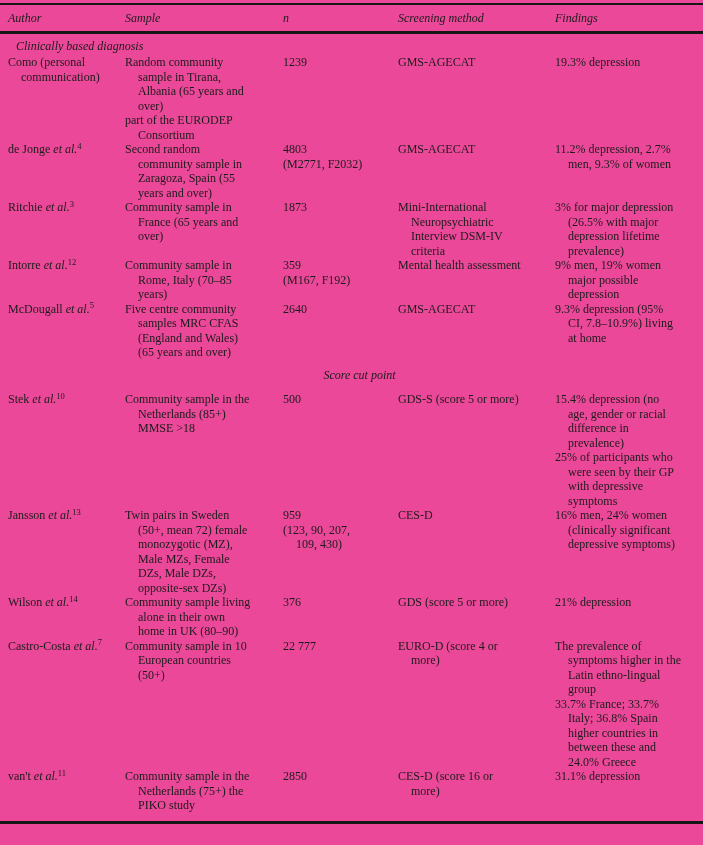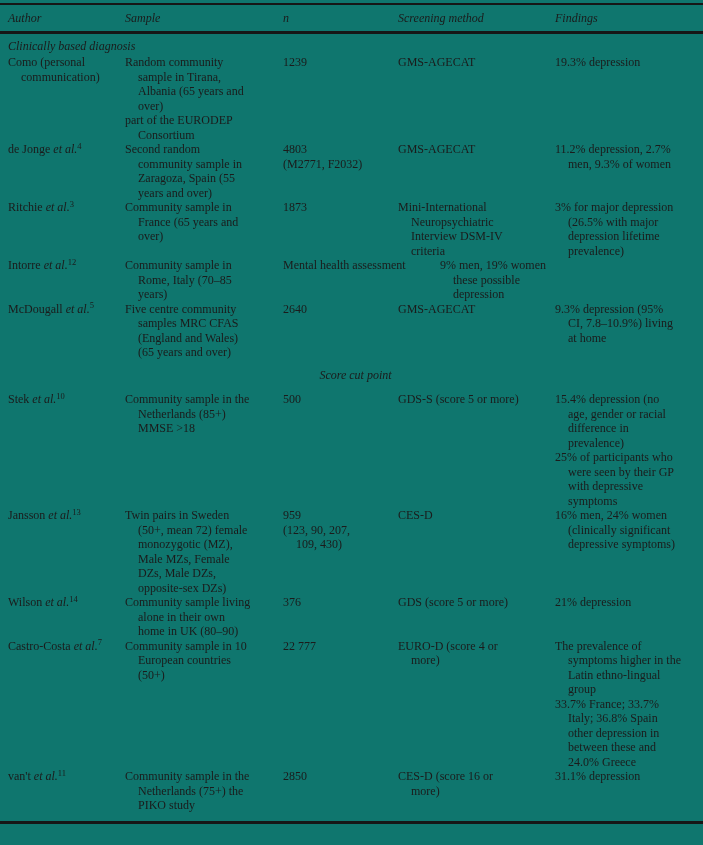--- a/index.html
+++ b/index.html
@@ -1,21 +1,21 @@
 <!DOCTYPE html>
 <html><head>
 <meta charset="utf-8">
 <style>
   html, body { margin: 0; padding: 0; }
   body { background: #fdfdfd; }
   .page {
     position: relative;
     width: 703px;
     height: 845px;
-    background: #0f766e;
+    background: #ec4899;
     color: #1b1b1b;
     font-family: "Liberation Serif", "DejaVu Serif", serif;
     font-size: 12px;
     line-height: 14.5px;
     overflow: hidden;
   }
   .rule { background: #161616; width: 703px; }
   .rule-top { height: 2px; margin-top: 3px; }
   .rule-head { height: 3px; }
   .rule-bottom { height: 3px; margin-top: 8px; }
@@ -23,21 +23,21 @@
   .row { display: flex; align-items: flex-start; }
   .cell { flex: none; }
   .col-author    { width: 117px; padding-left: 8px; }
   .col-sample    { width: 158px; }
   .col-n         { width: 115px; }
   .col-screening { width: 157px; }
   .col-findings  { width: 140px; }
 
   .header-row { padding: 6px 0 5px 0; font-style: italic; }
 
-  .section-title { font-style: italic; padding-left: 8px; }
+  .section-title { font-style: italic; padding-left: 16px; }
   .section-title.s0 { margin: 5px 0 2px 0; }
   .section-title.s1 { margin: 8px 0 10px 0; text-align: center; }
 
   .line { white-space: nowrap; }
   .line.ind { padding-left: 13px; }
   .line i { font-style: italic; }
   .line sup {
     font-size: 8.5px;
     line-height: 0;
     vertical-align: baseline;
@@ -136,26 +136,30 @@
       </div>
       <div class="row">
         <div class="cell col-author">
           <div class="line">Intorre <i>et al.</i><sup>12</sup></div>
         </div>
         <div class="cell col-sample">
           <div class="line">Community sample in</div>
           <div class="line ind">Rome, Italy (70–85</div>
           <div class="line ind">years)</div>
         </div>
+        <div class="cell col-n">
+          <div class="line">359</div>
+          <div class="line">(M167, F192)</div>
+        </div>
         <div class="cell col-screening">
           <div class="line">Mental health assessment</div>
         </div>
         <div class="cell col-findings">
           <div class="line">9% men, 19% women</div>
-          <div class="line ind">these possible</div>
+          <div class="line ind">major possible</div>
           <div class="line ind">depression</div>
         </div>
       </div>
       <div class="row">
         <div class="cell col-author">
           <div class="line">McDougall <i>et al.</i><sup>5</sup></div>
         </div>
         <div class="cell col-sample">
           <div class="line">Five centre community</div>
           <div class="line ind">samples MRC CFAS</div>
@@ -262,21 +266,21 @@
           <div class="line">EURO-D (score 4 or</div>
           <div class="line ind">more)</div>
         </div>
         <div class="cell col-findings">
           <div class="line">The prevalence of</div>
           <div class="line ind">symptoms higher in the</div>
           <div class="line ind">Latin ethno-lingual</div>
           <div class="line ind">group</div>
           <div class="line">33.7% France; 33.7%</div>
           <div class="line ind">Italy; 36.8% Spain</div>
-          <div class="line ind">other depression in</div>
+          <div class="line ind">higher countries in</div>
           <div class="line ind">between these and</div>
           <div class="line ind">24.0% Greece</div>
         </div>
       </div>
       <div class="row">
         <div class="cell col-author">
           <div class="line">van't <i>et al.</i><sup>11</sup></div>
         </div>
         <div class="cell col-sample">
           <div class="line">Community sample in the</div>

